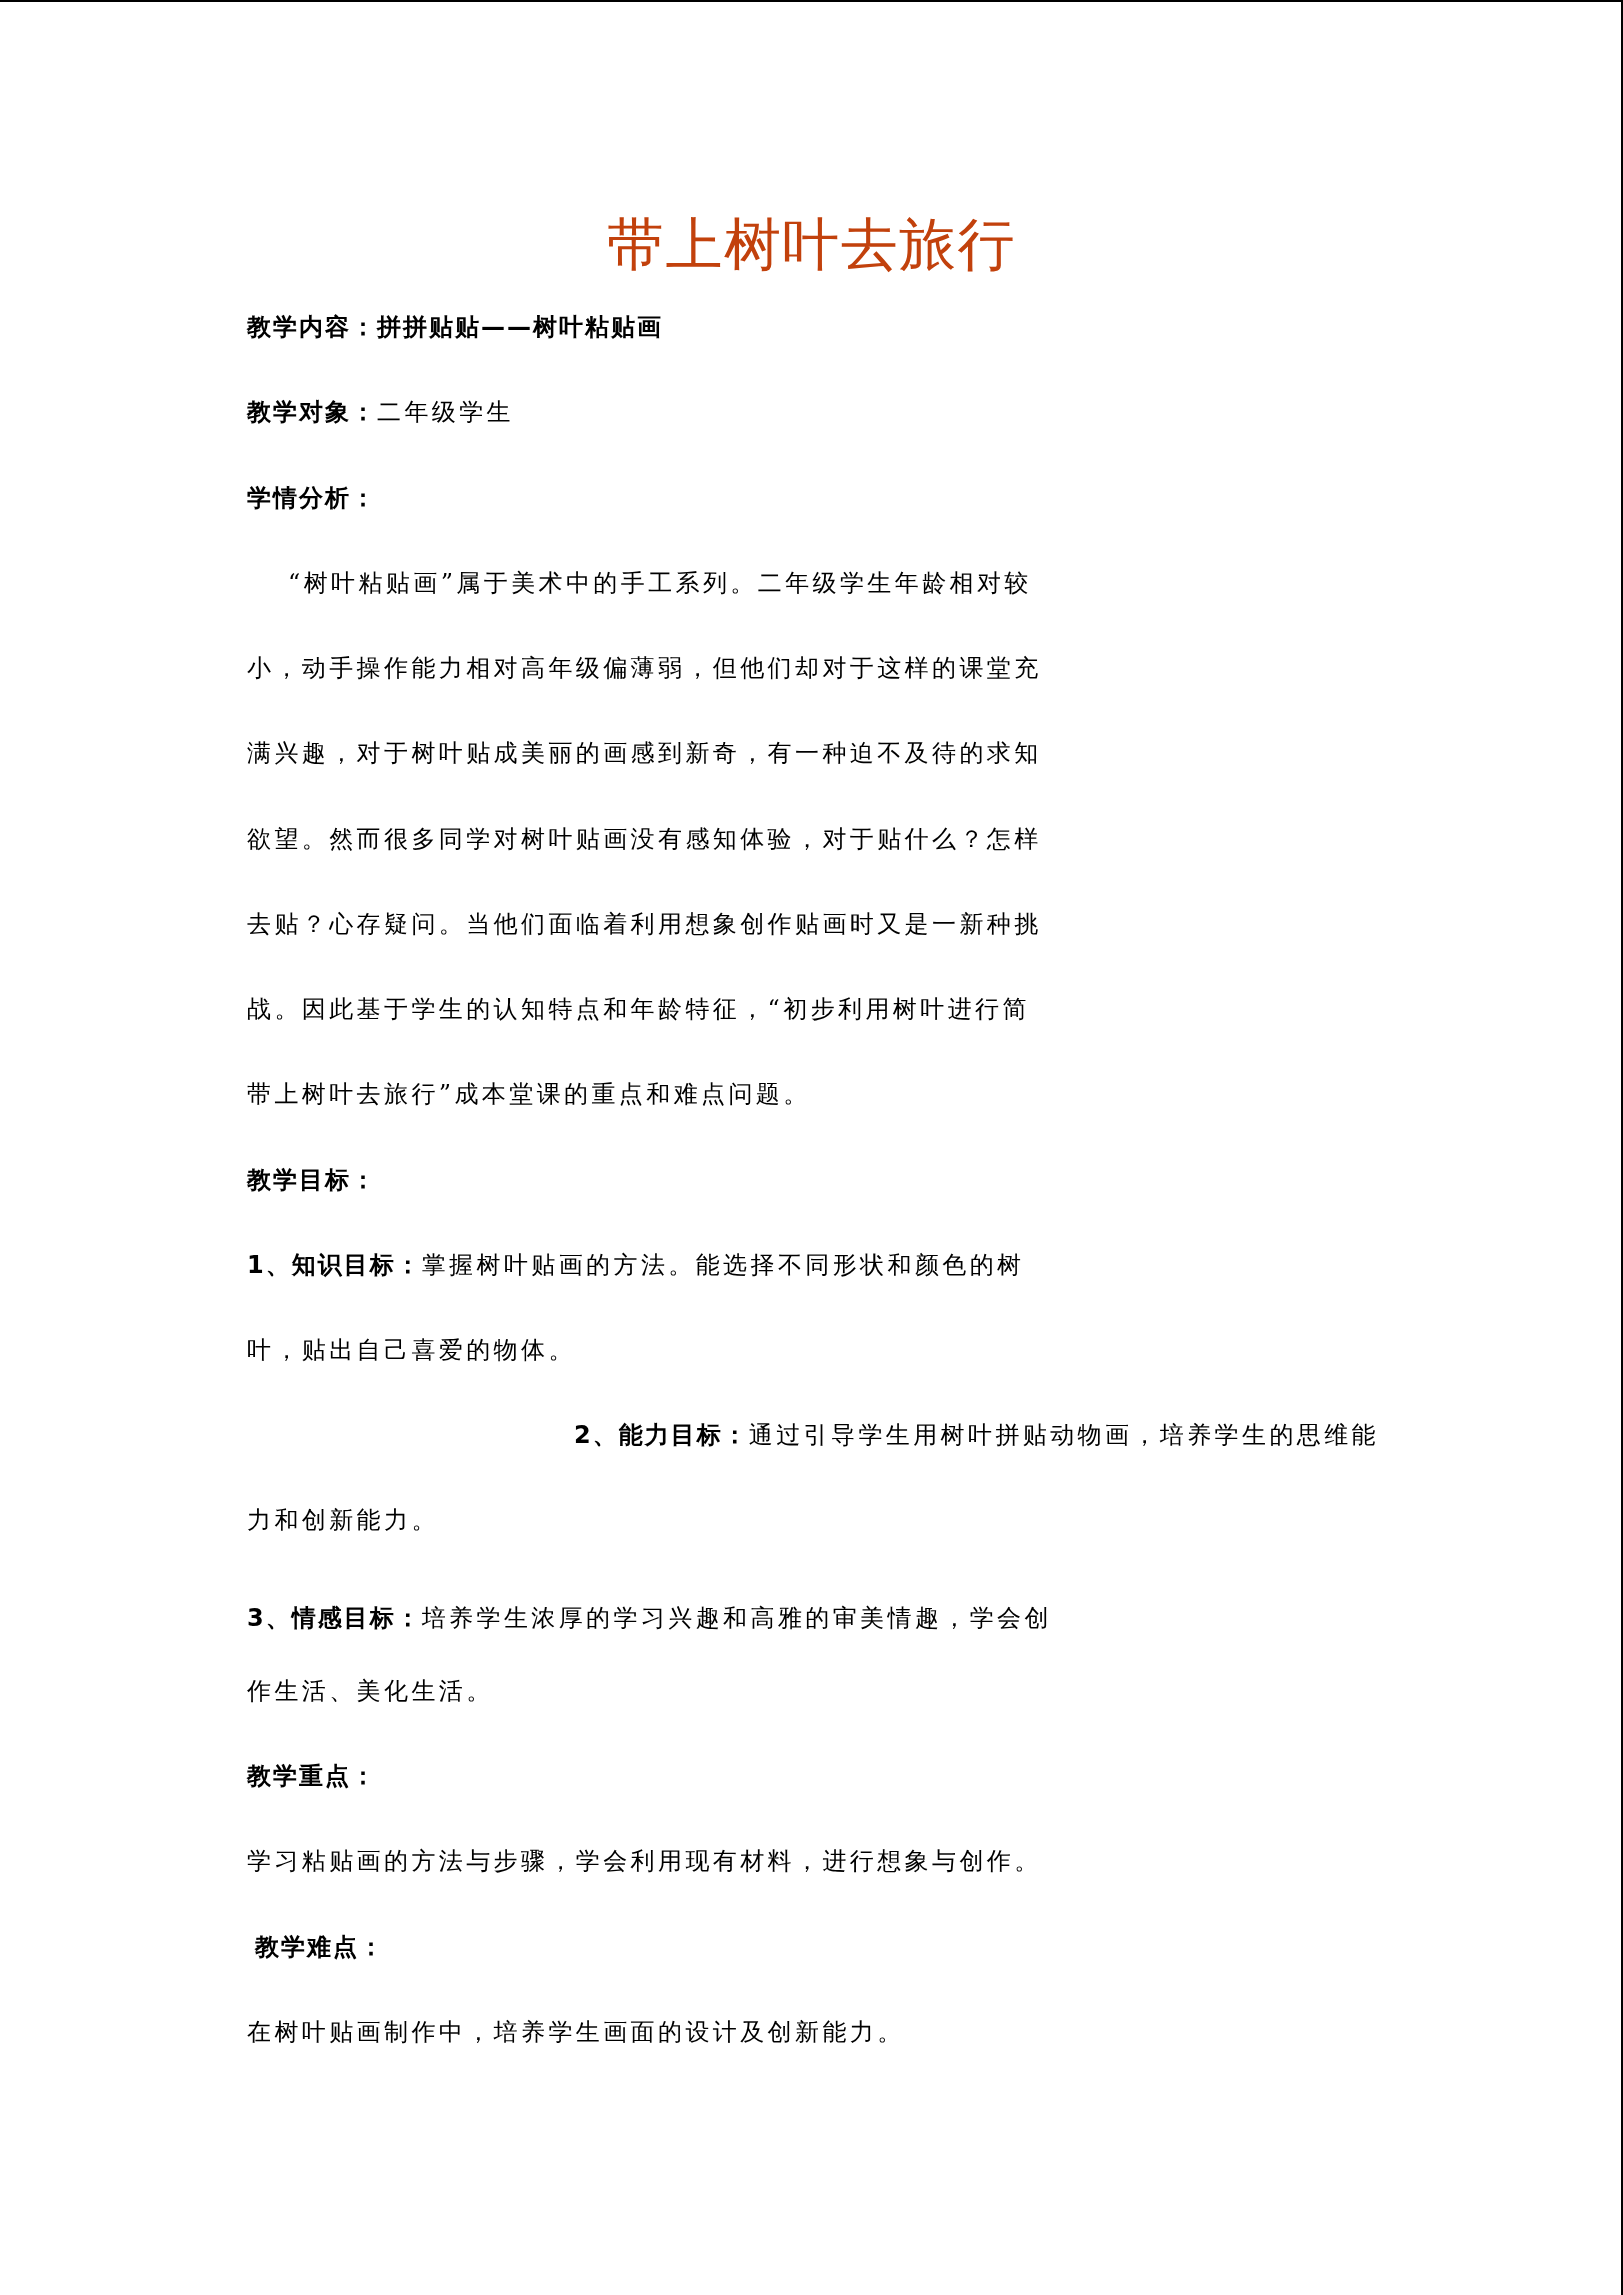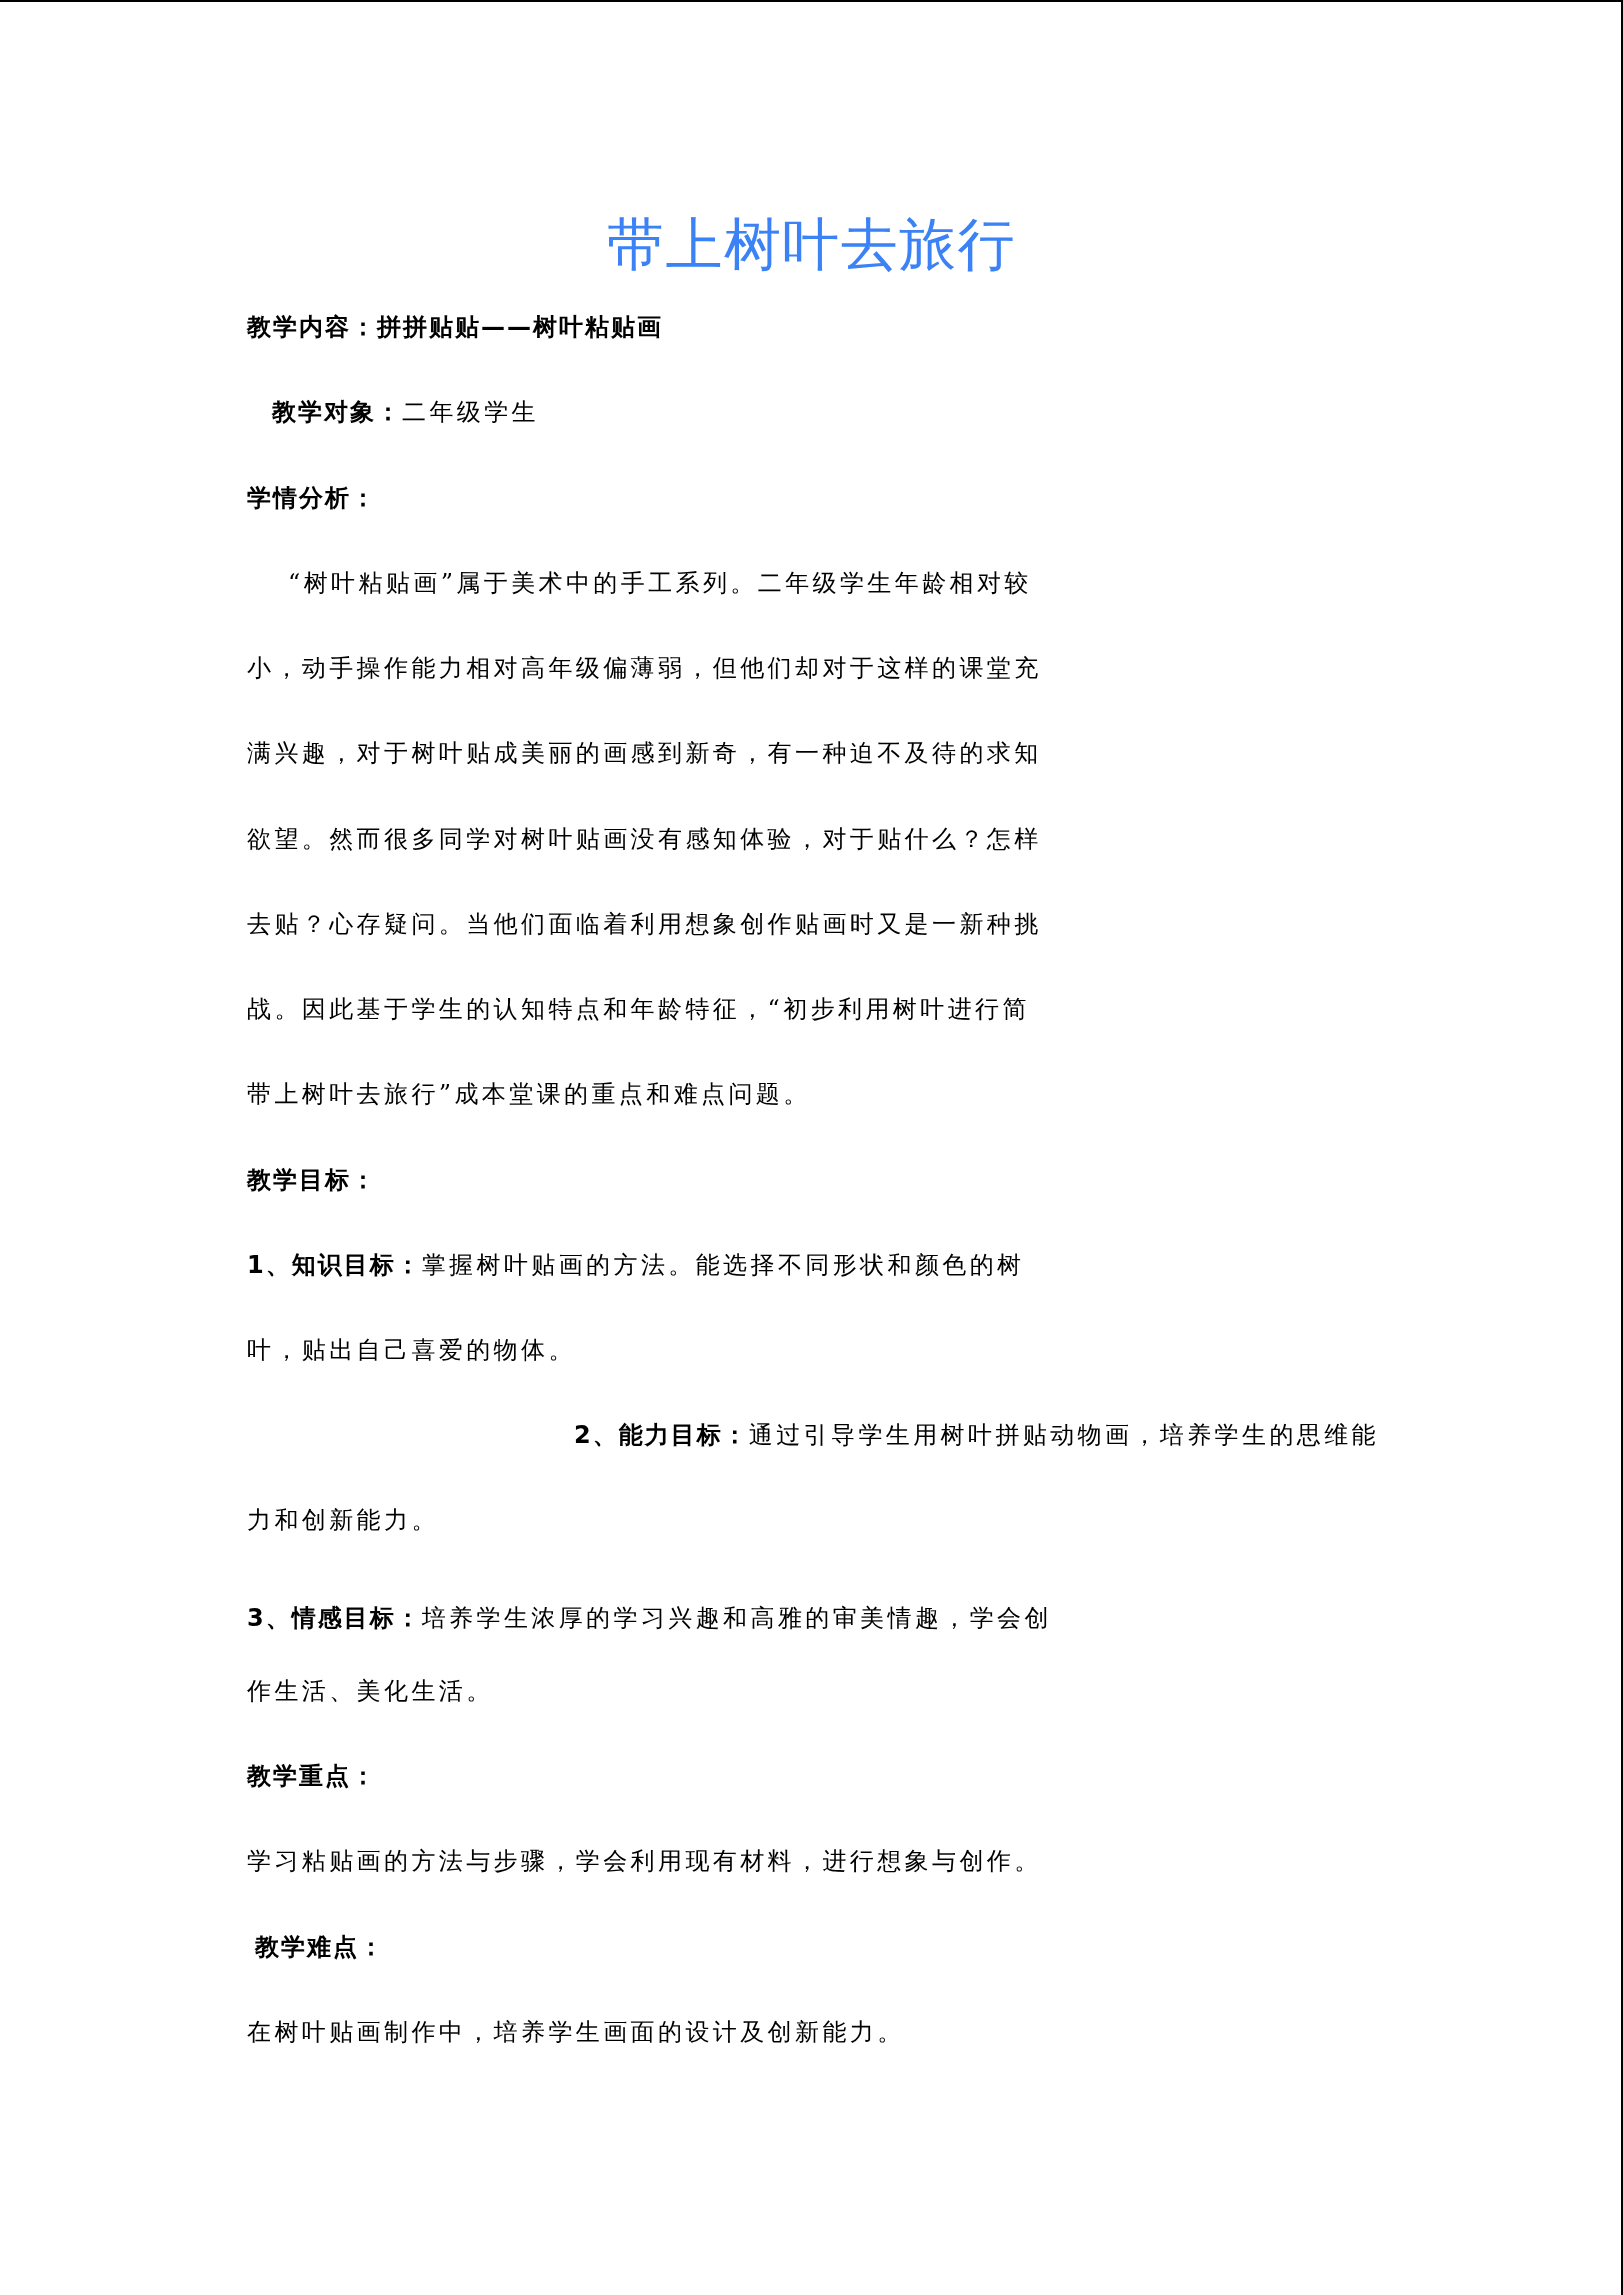--- a/index.html
+++ b/index.html
@@ -5,42 +5,42 @@
   html, body { margin: 0; padding: 0; background: #ffffff; }
   body { width: 1623px; height: 2295px; position: relative; overflow: hidden; }
   .page {
     position: absolute; left: 0; top: 0; width: 1623px; height: 2295px;
     background: #ffffff; box-sizing: border-box;
     border-top: 2.7px solid #000000; border-right: 2.7px solid #000000;
   }
   .title {
     position: absolute; top: 205px; left: 0; width: 1623px; text-align: center;
     font-family: "DejaVu Sans", sans-serif; font-size: 57px; font-weight: normal;
-    color: #3b82f6; letter-spacing: 1.4px; line-height: 75px;
+    color: #c2410c; letter-spacing: 1.4px; line-height: 75px;
   }
   .line {
     position: absolute; left: 247px; width: 1132px;
     font-family: "DejaVu Serif", serif; font-size: 24px; color: #000;
     line-height: 48px; white-space: nowrap; letter-spacing: 3.4px;
   }
   .bold { font-family: "DejaVu Sans", sans-serif; font-weight: bold; letter-spacing: 2px; }
   .indent { padding-left: 41px; }
 </style>
 </head>
 <body>
 
 <div class="page">
 
   <div class="title">带上树叶去旅行</div>
 
   <div class="line" style="top:301px;">
     <span class="bold">教学内容：</span><span class="bold">拼拼贴贴——树叶粘贴画</span>
   </div>
 
-  <div class="line" style="top:386px;margin-left:25px;">
+  <div class="line" style="top:386px;">
     <span class="bold">教学对象：</span><span>二年级学生</span>
   </div>
 
   <div class="line bold" style="top:472px;">学情分析：</div>
 
   <div class="line" style="top:642px;">小，动手操作能力相对高年级偏薄弱，但他们却对于这样的课堂充</div>
   <div class="line indent" style="top:557px;">“树叶粘贴画”属于美术中的手工系列。二年级学生年龄相对较</div>
   <div class="line" style="top:727px;">满兴趣，对于树叶贴成美丽的画感到新奇，有一种迫不及待的求知</div>
   <div class="line" style="top:813px;">欲望。然而很多同学对树叶贴画没有感知体验，对于贴什么？怎样</div>
   <div class="line" style="top:898px;">去贴？心存疑问。当他们面临着利用想象创作贴画时又是一新种挑</div>

